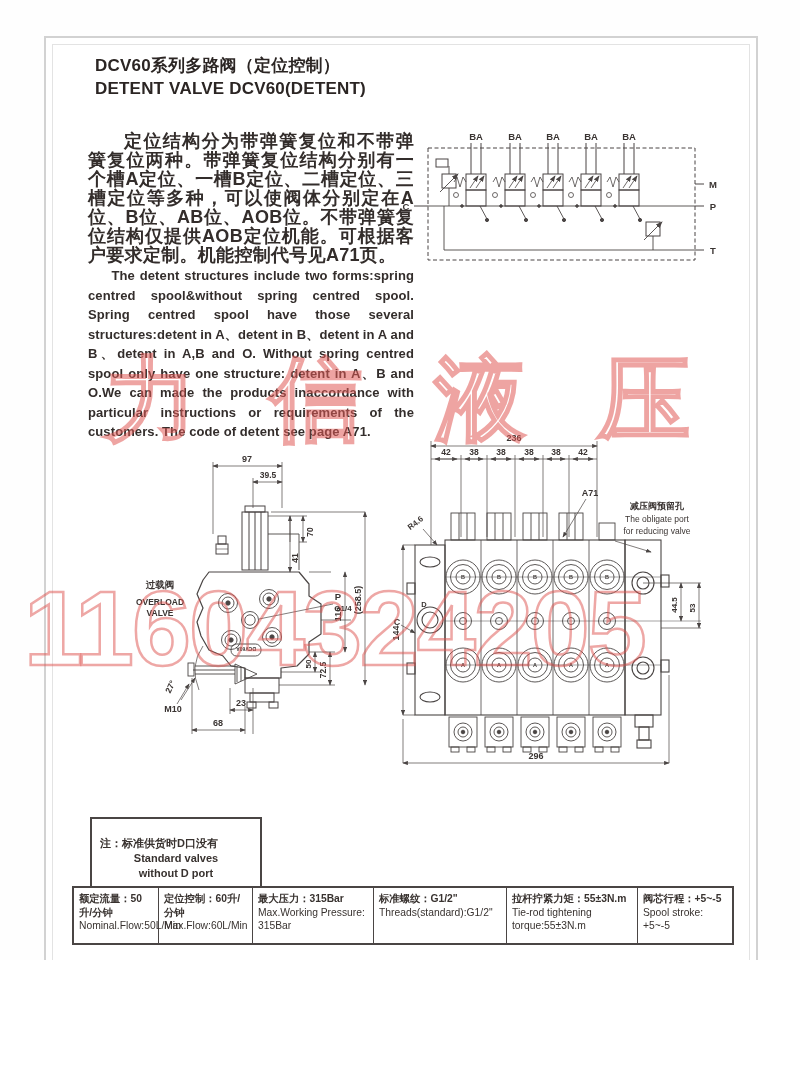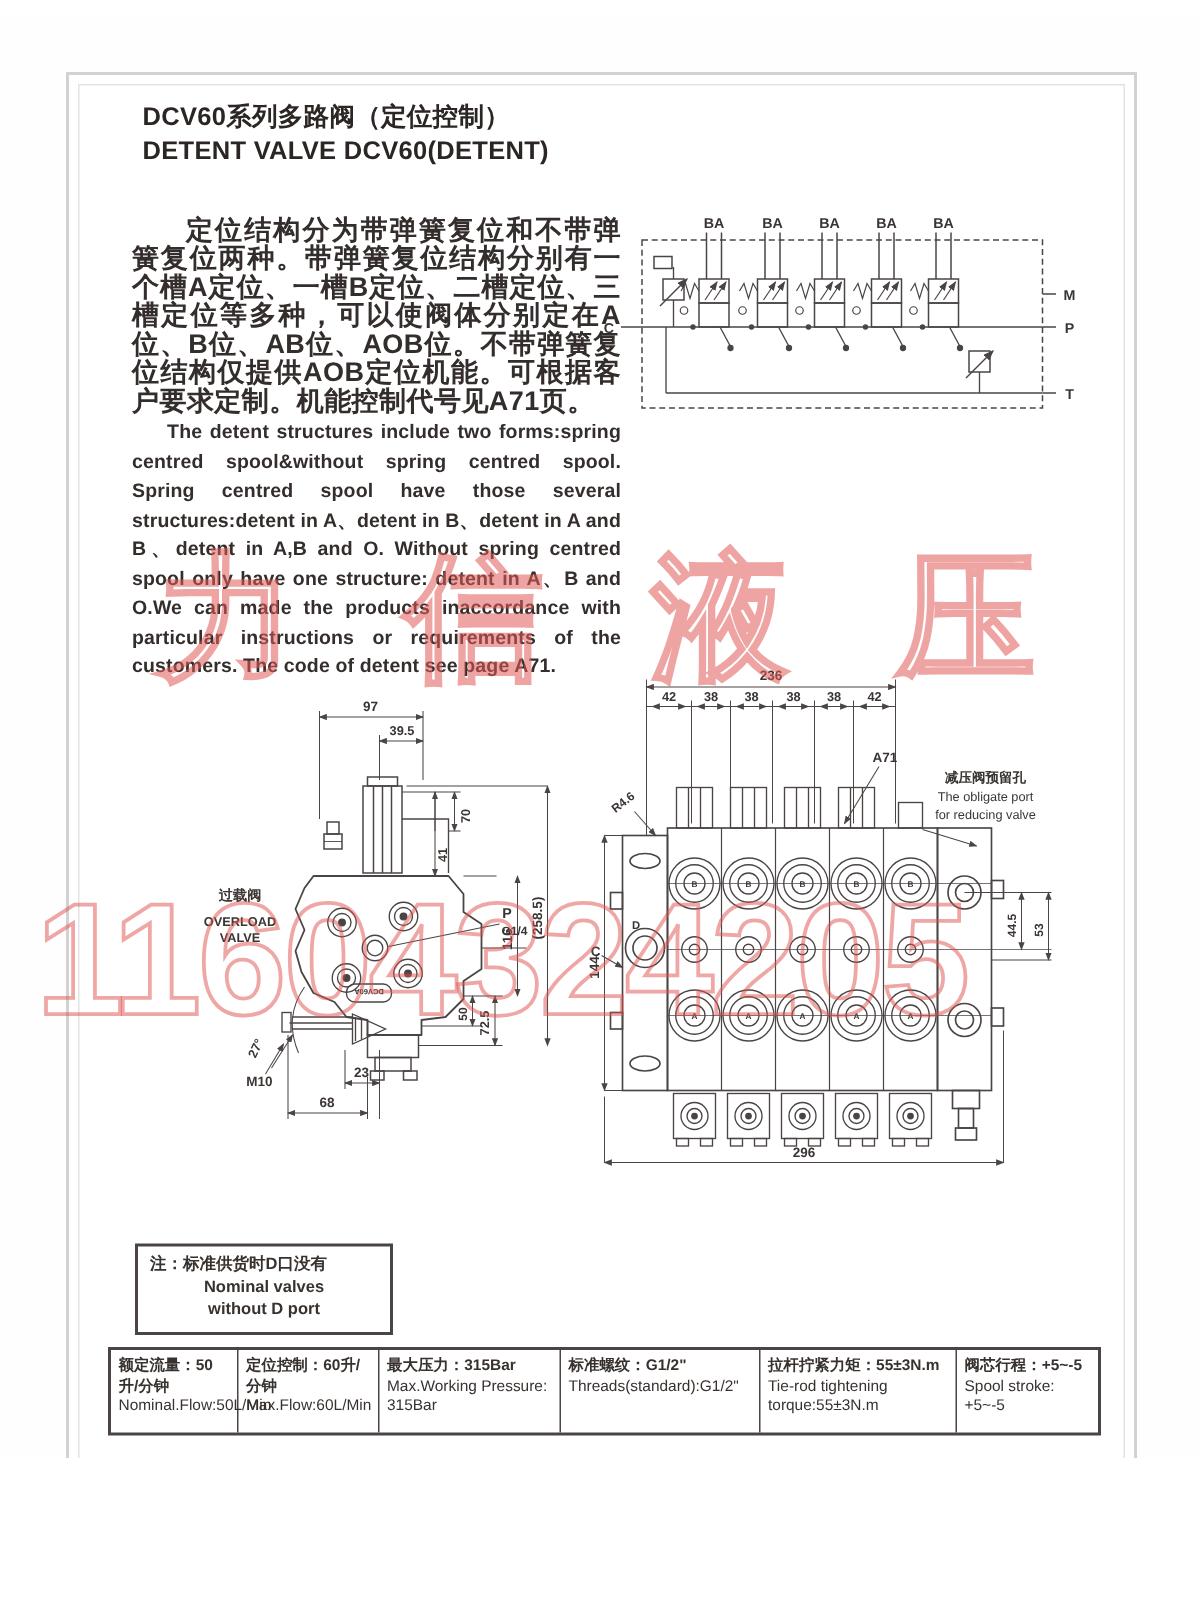--- a/index.html
+++ b/index.html
@@ -1,29 +1,29 @@
 <!DOCTYPE html>
 <html><head>
 <meta charset="utf-8">
 <style>
   html,body{margin:0;padding:0;background:#fff;}
   .page{position:relative;width:800px;height:960px;background:#fefefe;overflow:hidden;
-        font-family:"Liberation Sans", sans-serif;color:#2f2a28;margin-top:12px;}
+        font-family:"Liberation Sans", sans-serif;color:#2f2a28;}
   .abs{position:absolute;}
   .frame-outer{left:44px;top:36px;width:710px;height:1002px;border:2px solid #d2d2d2;background:#fff;}
   .frame-inner{left:52px;top:44px;width:696px;height:988px;border:1px solid #e3e3e3;}
   .bottom-strip{left:20px;top:1048px;width:760px;height:5px;background:#dcdcdc;}
   .title{left:95px;top:54px;width:560px;font-weight:bold;font-size:17px;line-height:23px;color:#2b2523;letter-spacing:.2px;}
   .intro{left:88px;top:132px;width:326px;text-align:justify;color:#332d2b;}
   .intro .zh{font-size:18px;line-height:19px;text-indent:2em;font-weight:bold;letter-spacing:.3px;}
   .intro .en{font-size:13px;line-height:19.5px;text-indent:1.8em;font-weight:bold;letter-spacing:.1px;margin-top:1px;}
   svg{overflow:visible;}
   svg text{font-family:"Liberation Sans", sans-serif;fill:#3a3432;}
   .note-box{left:90px;top:817px;width:168px;height:52px;border:2px solid #4a4544;
-            font-size:11px;line-height:15px;font-weight:bold;color:#38322f;padding-top:5px;text-align:center;}
+            font-size:11px;line-height:15px;font-weight:bold;color:#38322f;padding-top:17px;text-align:center;}
   .note-box .l1{text-align:left;padding-left:8px;}
   .spec-table{left:72px;top:886px;height:55px;display:flex;border:2px solid #4a4544;background:#fff;}
   .spec-cell{border-right:1.5px solid #4a4544;padding:4px 4px 0 5px;box-sizing:border-box;
              font-size:10.3px;line-height:13.5px;color:#38322f;}
   .spec-cell:last-child{border-right:none;}
   .spec-cell .zh{font-weight:bold;}
   .wm{pointer-events:none;z-index:40;font-weight:bold;color:rgba(233,120,115,0.12);
       -webkit-text-fill-color:transparent;-webkit-text-stroke:2px rgba(224,90,85,0.55);}
   .wm-char{font-size:92px;top:338px;}
   .wm-phone{left:24px;top:568px;font-size:106px;letter-spacing:-2px;-webkit-text-stroke:2.5px rgba(222,80,75,0.5);}
@@ -491,21 +491,21 @@
       <text x="70" y="242">A</text>
       <text x="106" y="242">A</text>
       <text x="142" y="242">A</text>
       <text x="178" y="242">A</text>
       <text x="214" y="242">A</text>
     </g>
   </svg>
 
   <div class="abs note-box">
     <div class="l1">注：标准供货时D口没有</div>
-    <div>Nominal valves</div>
+    <div>Standard valves</div>
     <div>without D port</div>
   </div>
 
   <div class="abs spec-table">
     <div class="spec-cell" style="width:85px">
       <div class="zh">额定流量：50升/分钟</div>
       <div>Nominal.Flow:50L/Min</div>
     </div>
     <div class="spec-cell" style="width:94px">
       <div class="zh">定位控制：60升/分钟</div>

